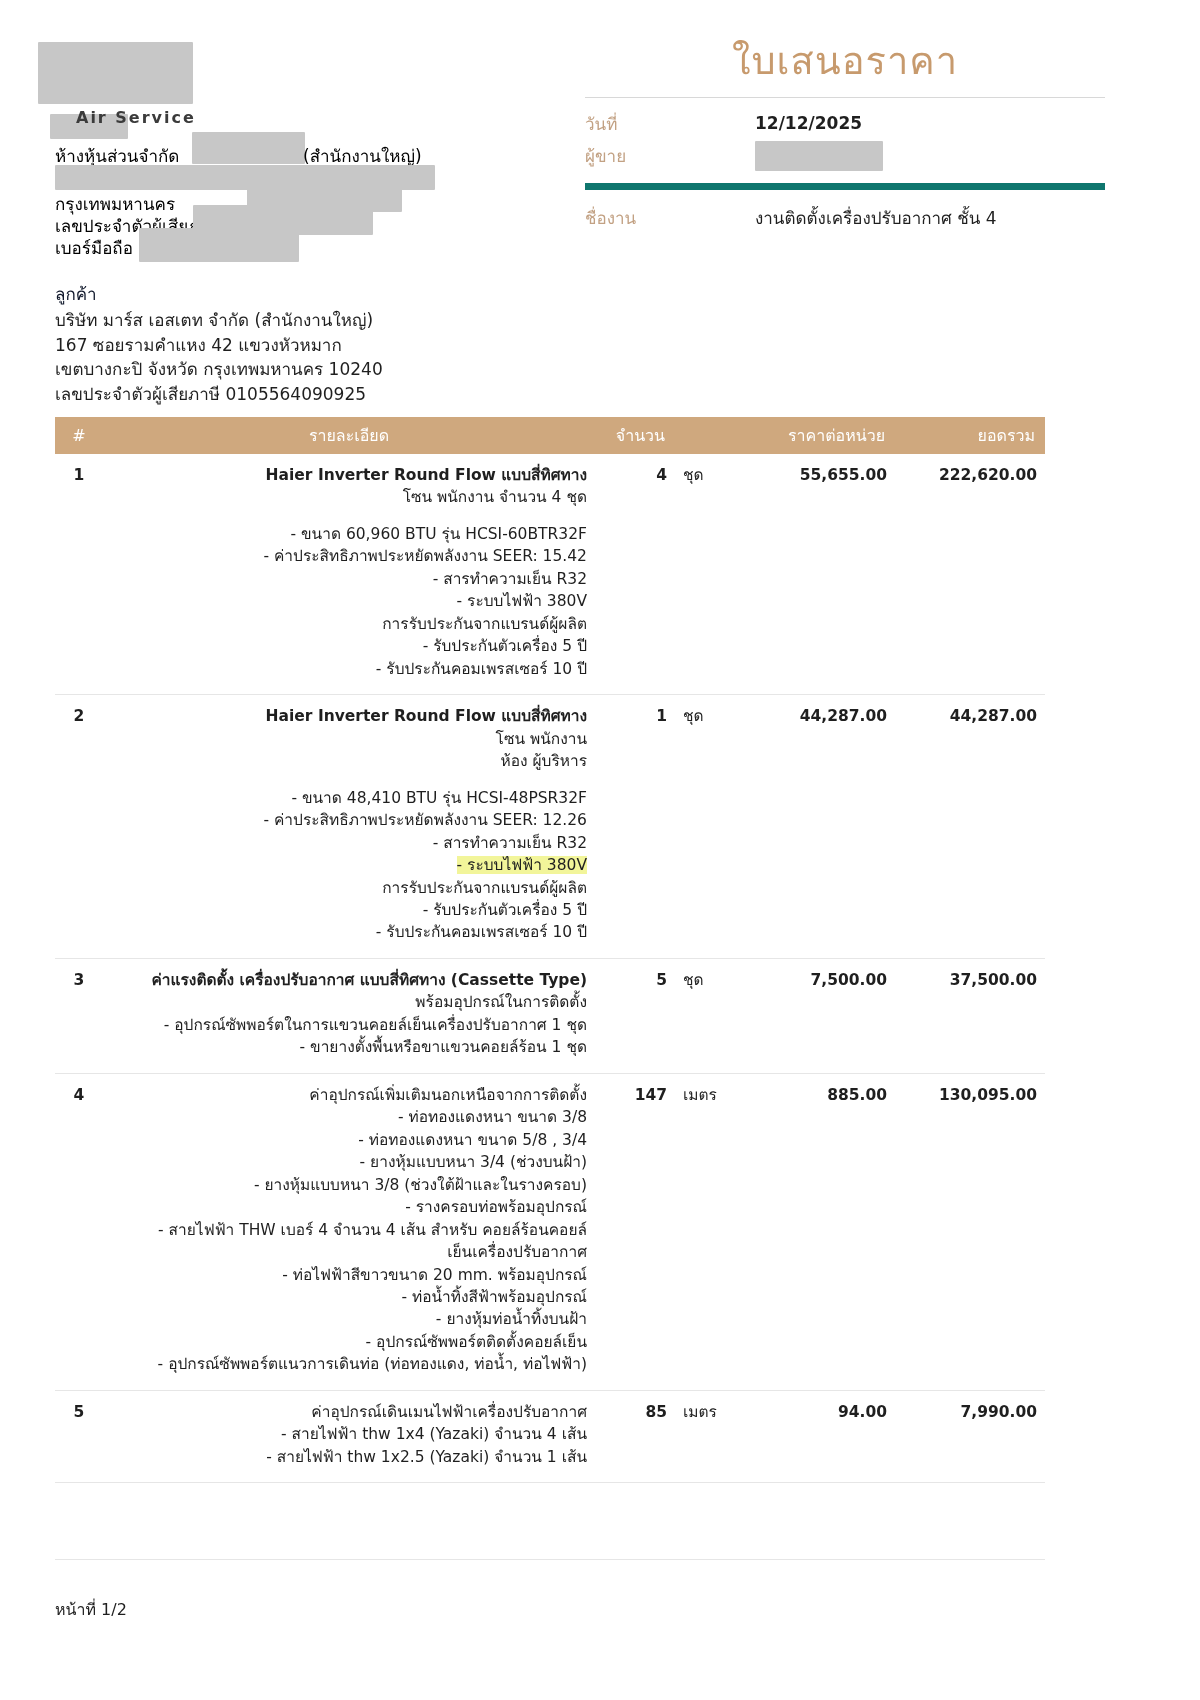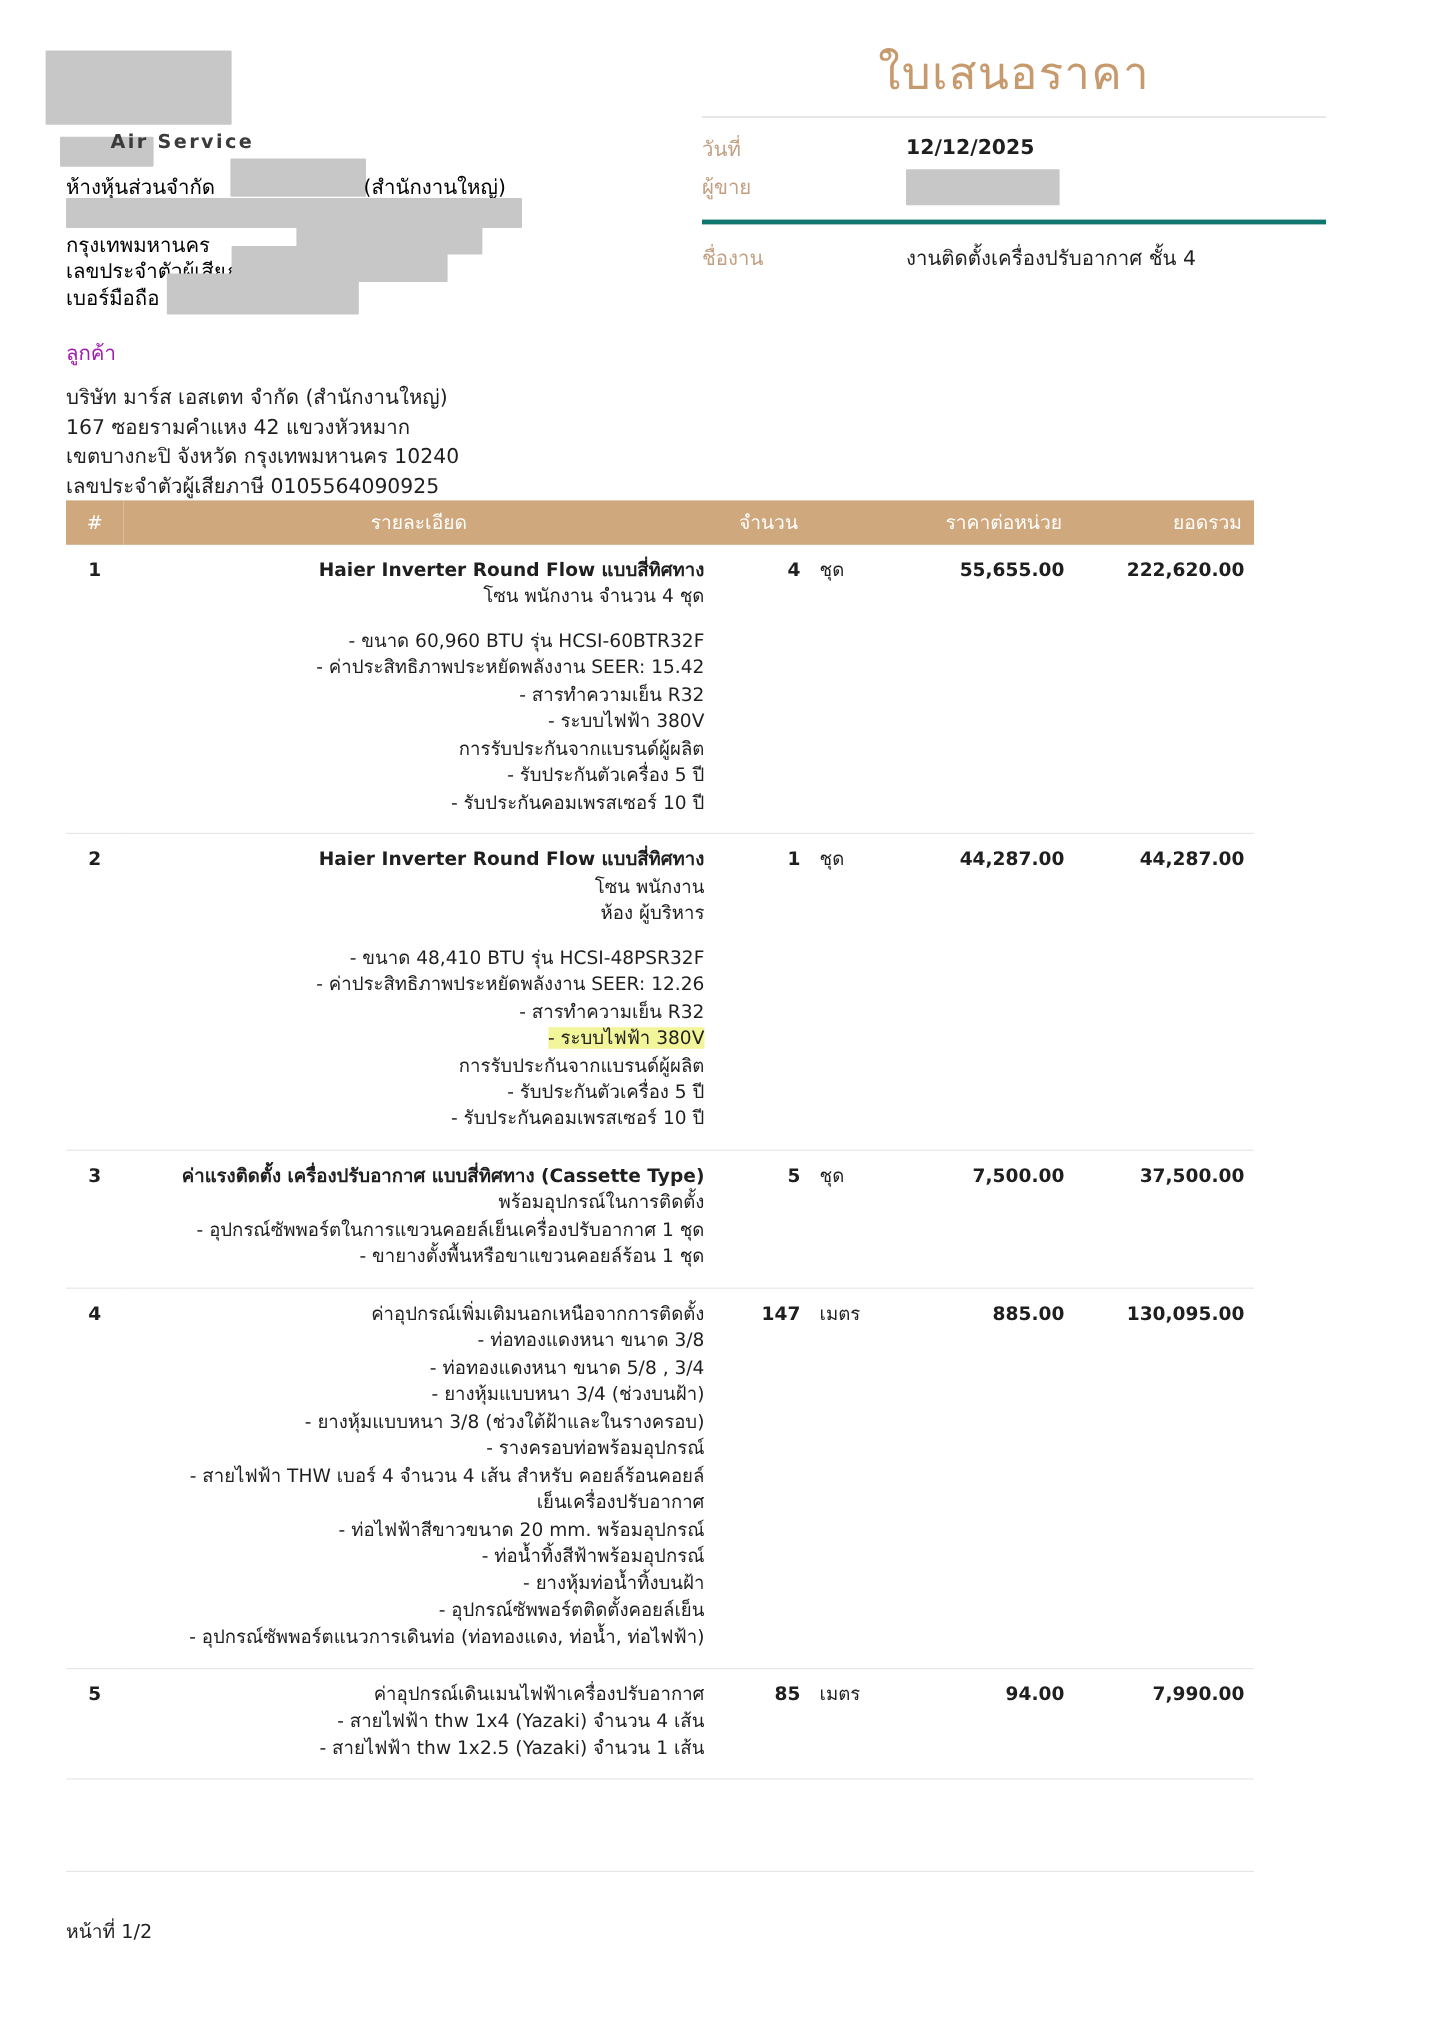--- a/index.html
+++ b/index.html
@@ -33,21 +33,21 @@
   }
 
   
   .header {
     position: relative;
     height: 270px;
   }
 
   .brandline {
     position: absolute;
-    left: 92px;
+    left: 76px;
     top: 108px;
     font-size: 16px;
     font-weight: bold;
     letter-spacing: 2px;
     color: #3b3b3b;
     font-family: "DejaVu Sans", "Liberation Sans", sans-serif;
   }
 
   .co-line {
     position: absolute;
@@ -96,21 +96,21 @@
     color: #1f1f1f;
     font-weight: bold;
     font-size: 17px;
     position: relative;
   }
   .meta-value .redact { position: relative; display: inline-block; }
 
   .jobname-row {
     width: 520px;
     margin-top: 10px;
-    border-top: 4px solid #0f766e;
+    border-top: 7px solid #0f766e;
     padding-top: 14px;
     display: flex;
   }
   .jobname-label {
     color: #c2a183;
     font-size: 17px;
     width: 170px;
   }
   .jobname-value {
     font-size: 17px;
@@ -118,23 +118,23 @@
   }
 
   
   .customer {
     position: absolute;
     left: 55px;
     top: 280px;
     width: 560px;
   }
   .cust-label {
-    color: #a21caf;
-    font-size: 17px;
-    margin-bottom: 13px;
+    color: #0f172a;
+    font-size: 17px;
+    margin-bottom: 1px;
   }
   .cust-line {
     font-size: 17px;
     color: #1f1f1f;
     font-weight: normal;
     line-height: 1.45;
     white-space: nowrap;
   }
 
   

